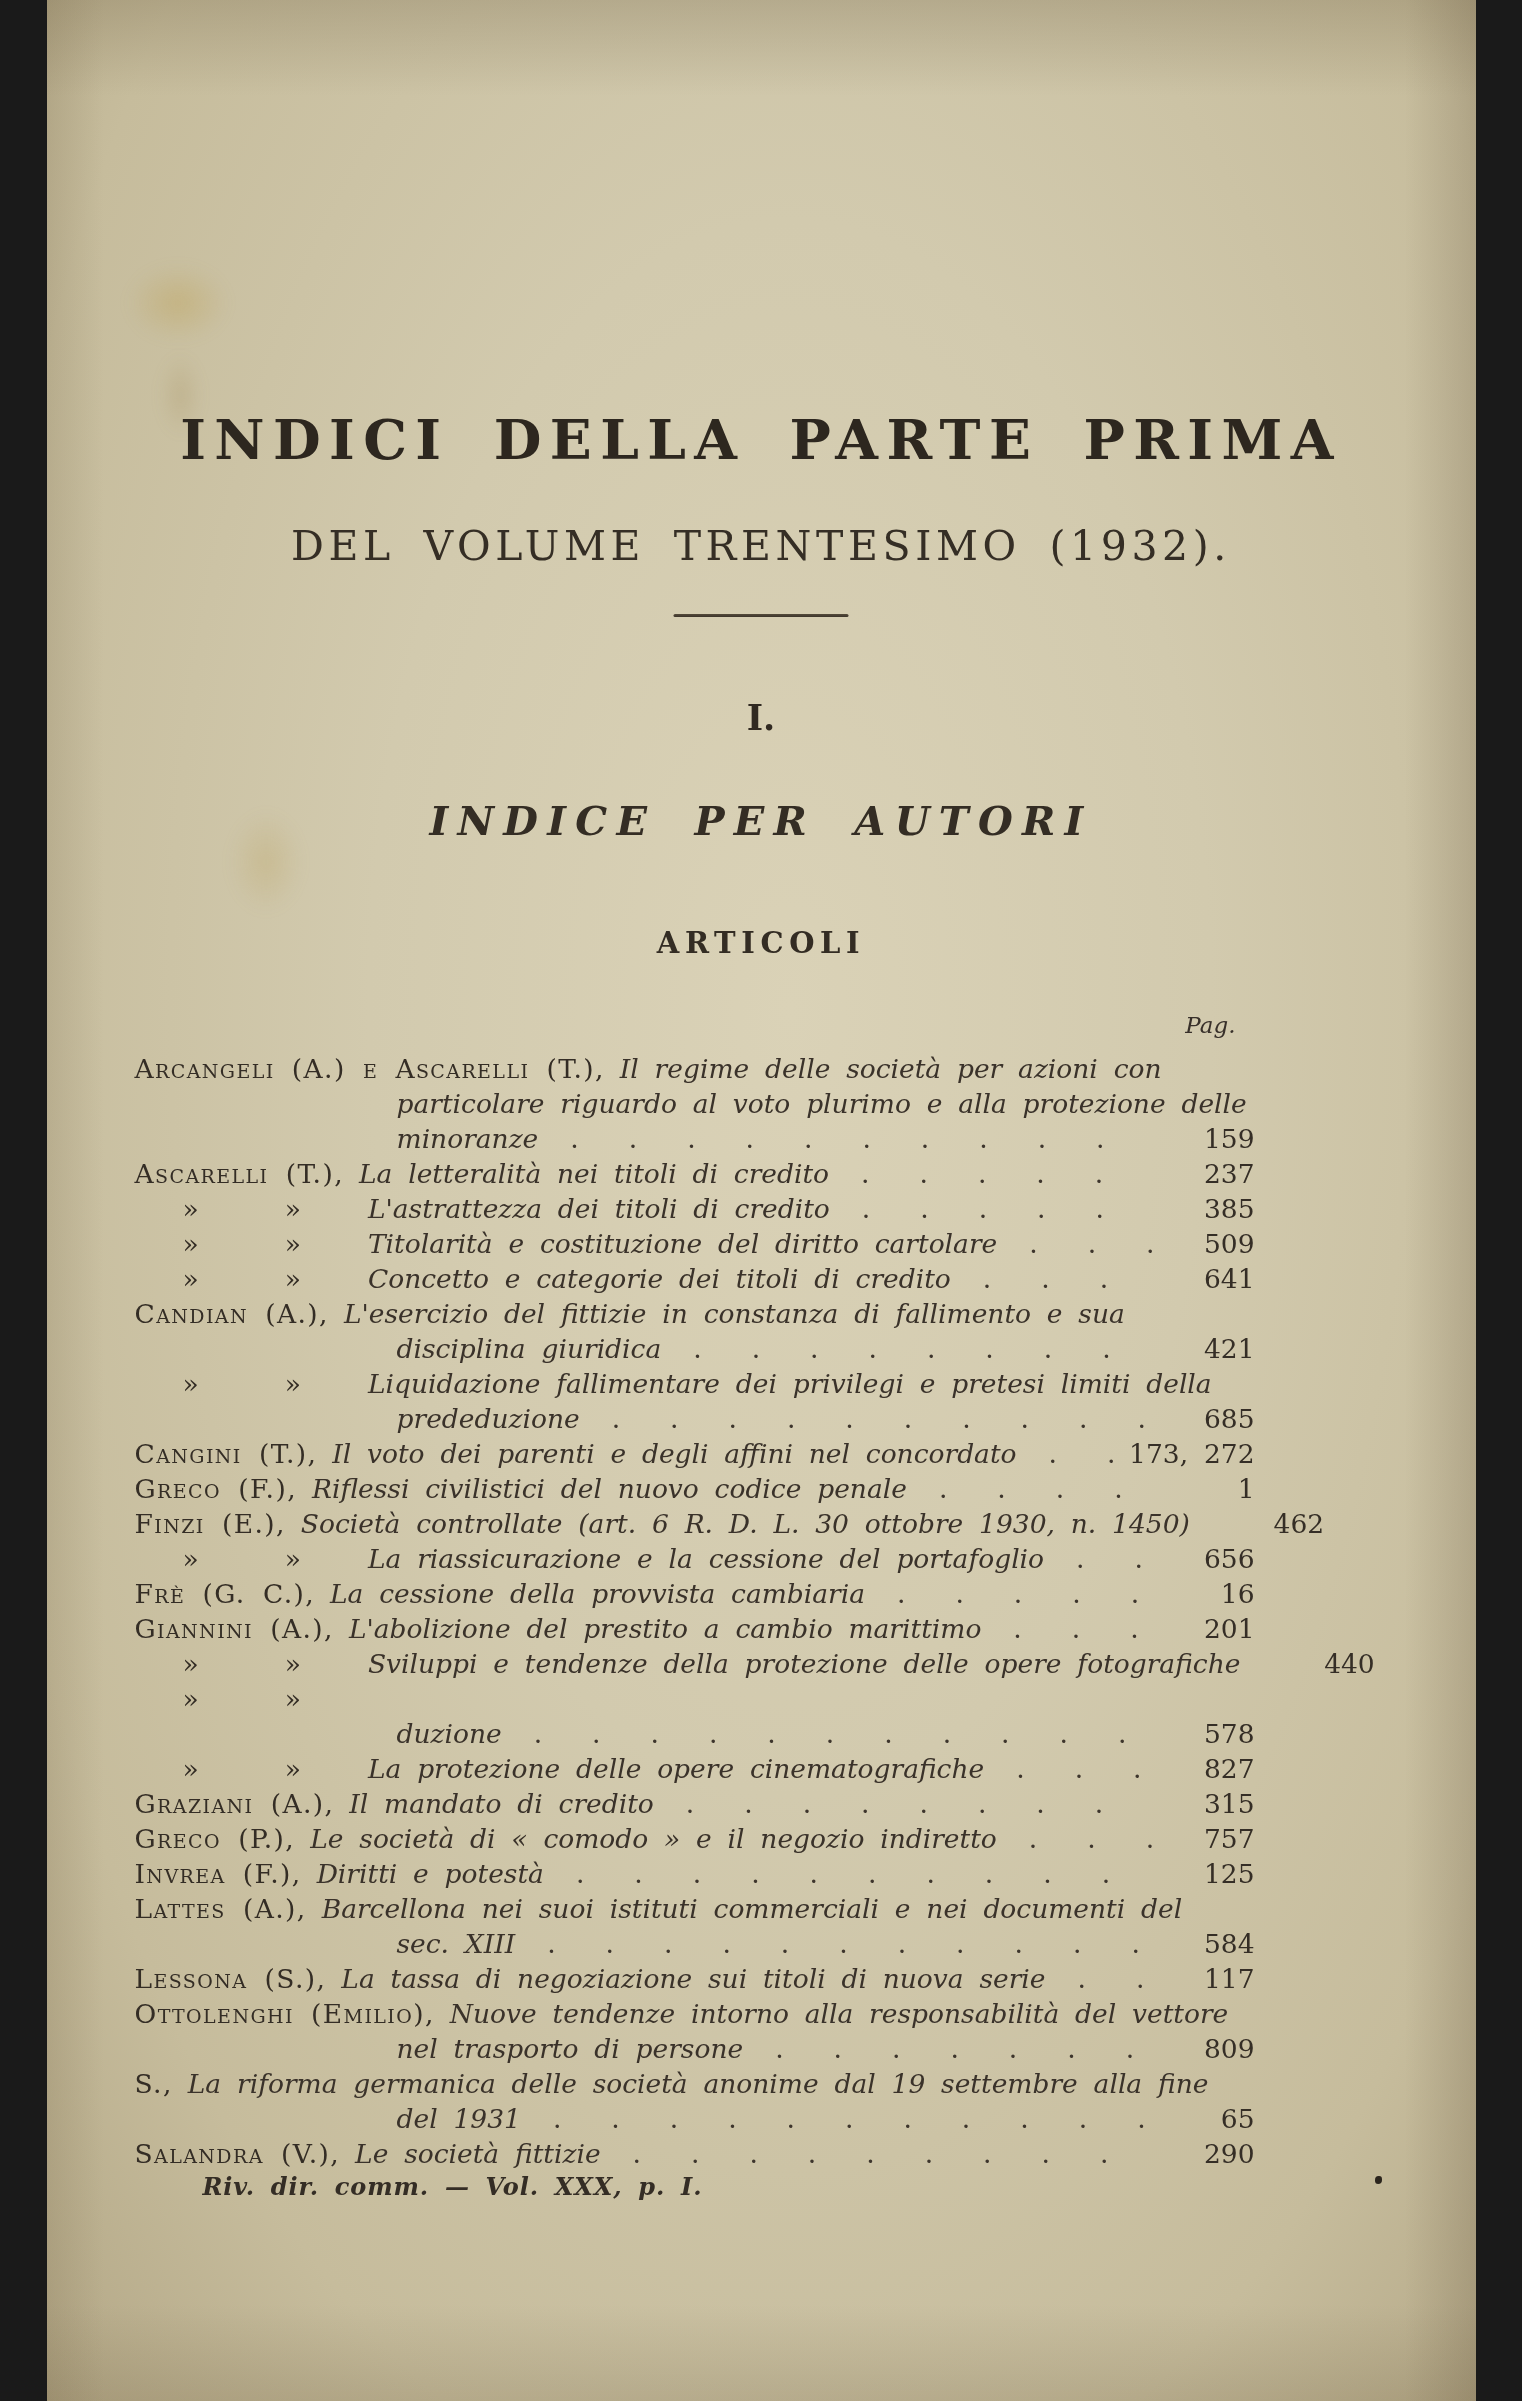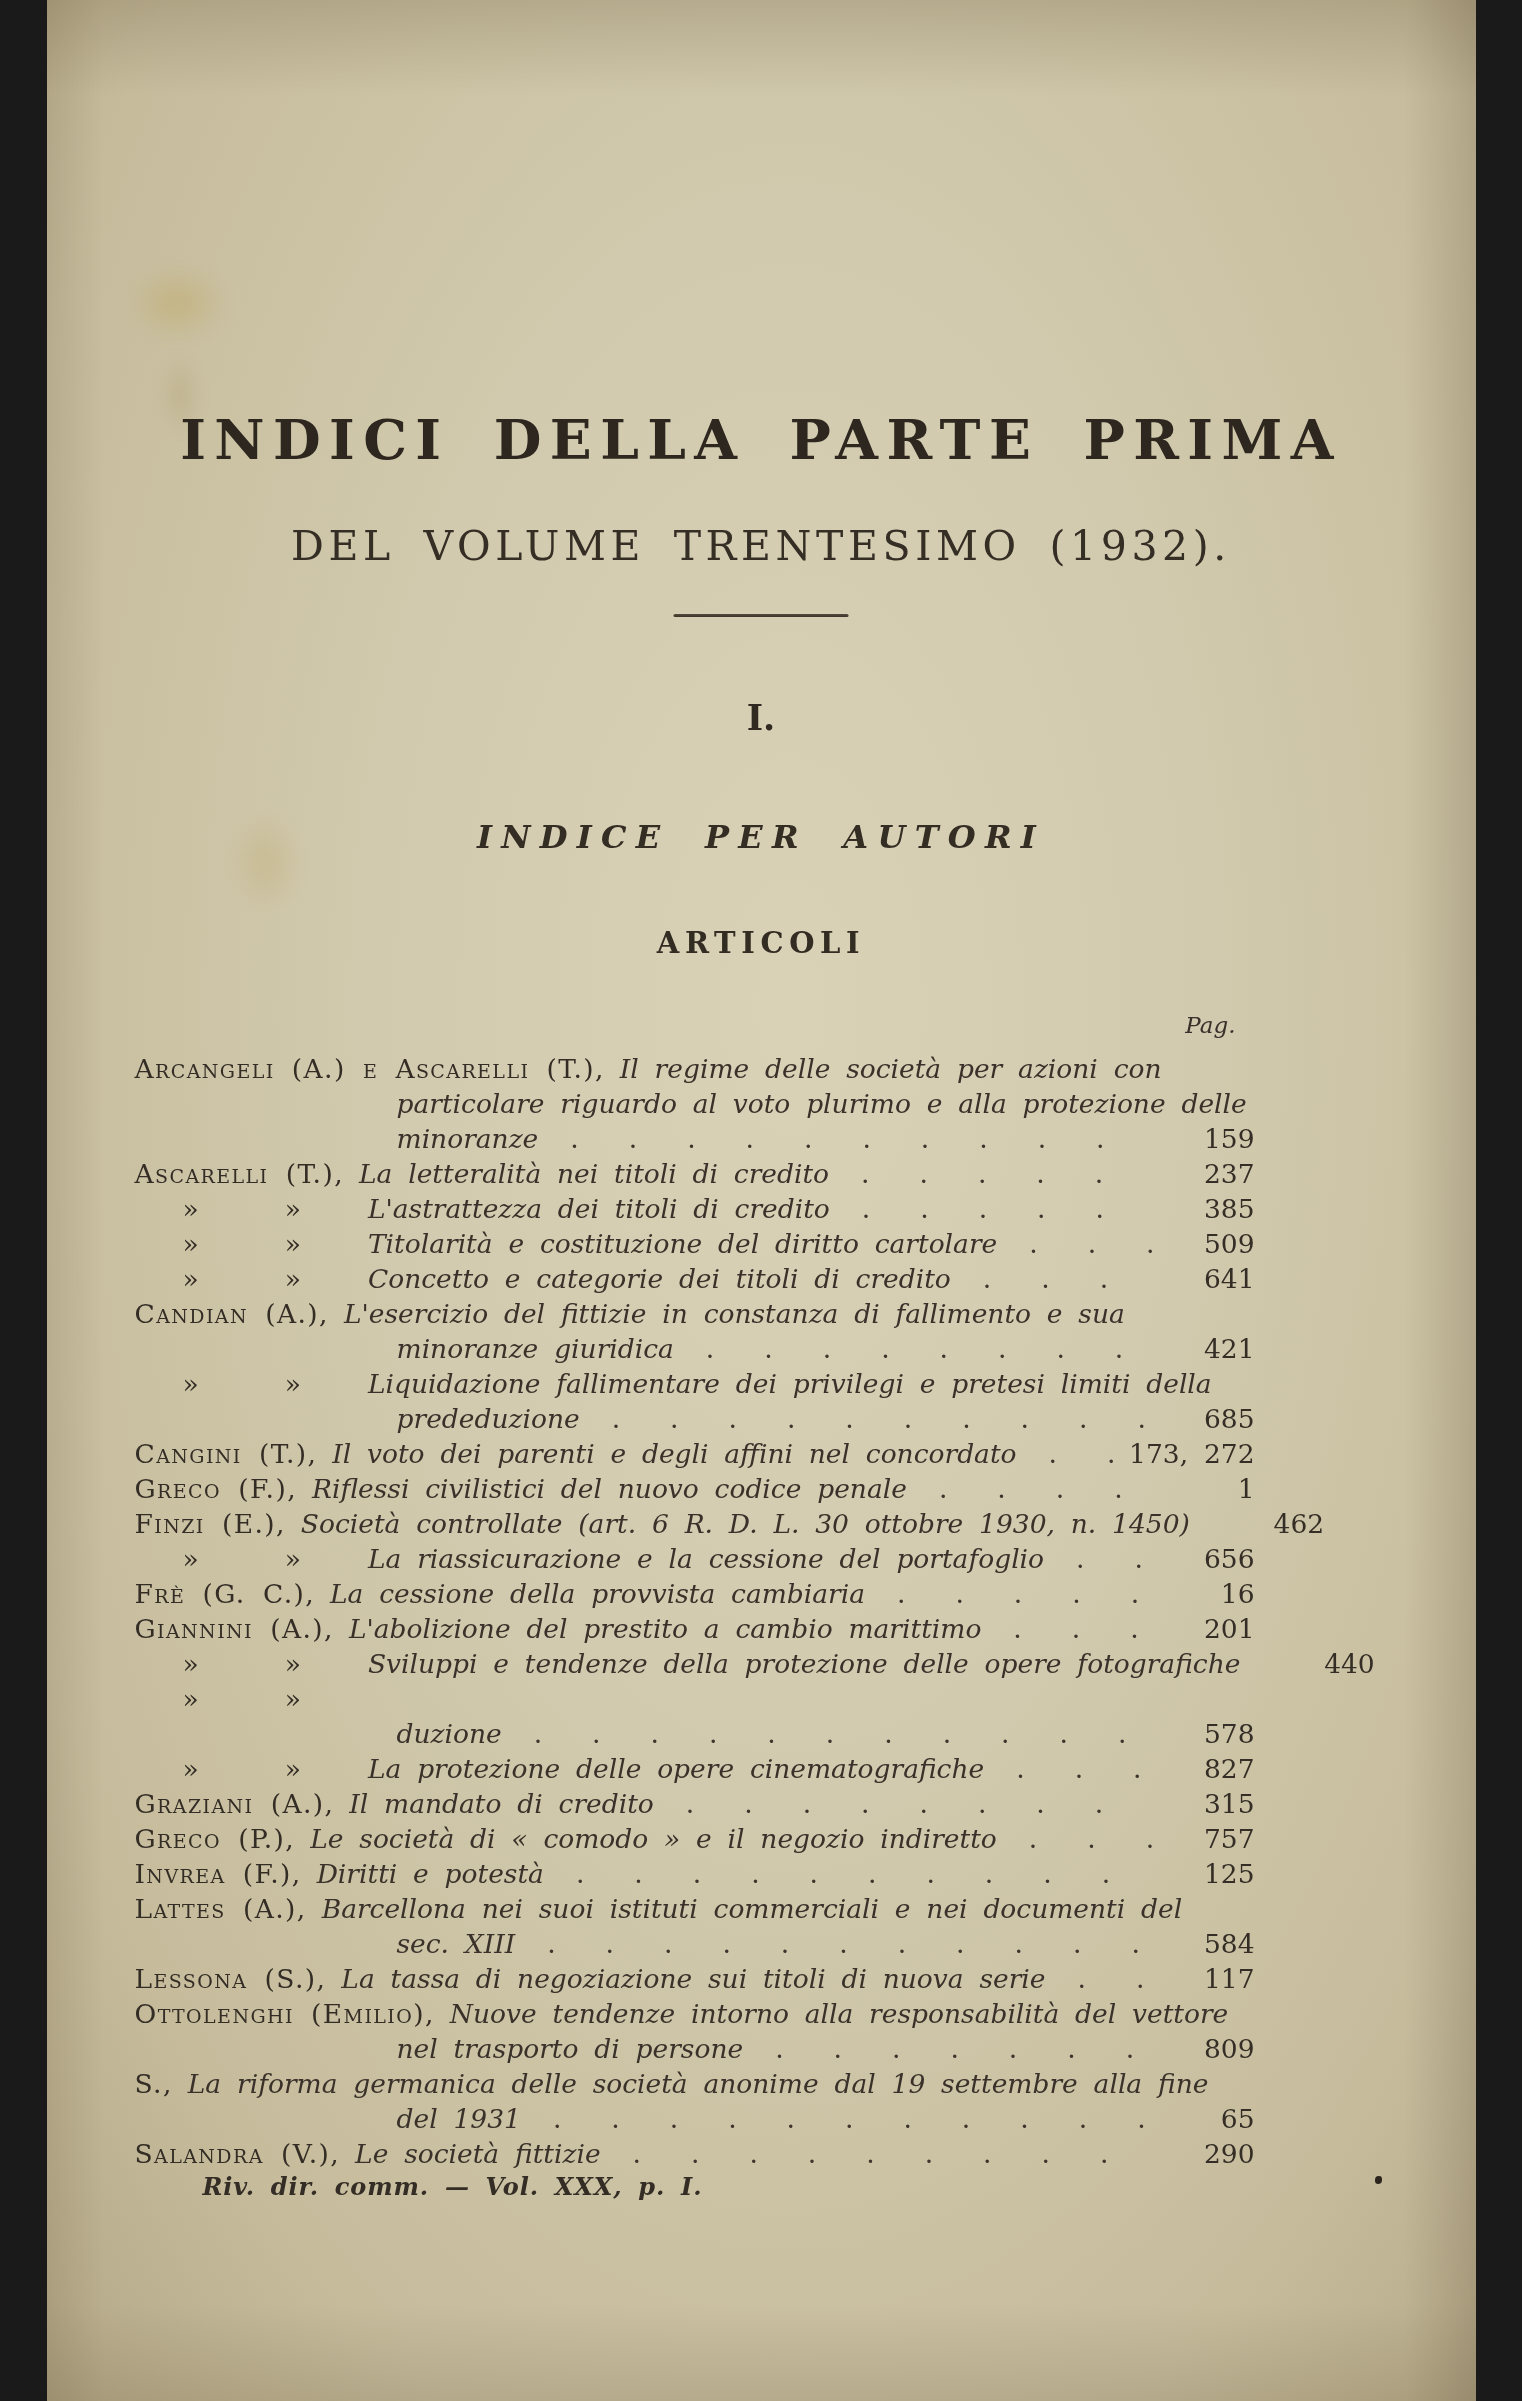--- a/index.html
+++ b/index.html
@@ -23,21 +23,21 @@
   .stain.s1{left:80px;top:264px;width:102px;height:78px;background:radial-gradient(closest-side, rgba(186,152,62,.30), rgba(186,152,62,0));}
   .stain.s2{left:182px;top:811px;width:74px;height:102px;background:radial-gradient(closest-side, rgba(180,150,70,.22), rgba(180,150,70,0));}
   .stain.s3{left:112px;top:353px;width:43px;height:84px;background:radial-gradient(closest-side, rgba(150,120,60,.18), rgba(150,120,60,0));}
 
   .centered{position:absolute;left:0;width:100%;text-align:center;}
   .title{top:407px;font-size:55px;font-weight:700;letter-spacing:8.4px;color:#2d271f;word-spacing:16.7px;}
   .subtitle{top:522px;font-size:41px;font-weight:400;letter-spacing:4.6px;color:#352e25;word-spacing:11px;}
   .rule{position:absolute;top:614px;left:50%;transform:translateX(-50%);width:175px;height:2.8px;
         background:linear-gradient(180deg,#564c3c,#3c342a);border-radius:1.9px;}
   .sec-num{top:697px;font-size:35px;font-weight:700;color:#312a22;}
-  .sec-title{top:818px;font-size:32px;font-weight:700;font-style:italic;letter-spacing:9.3px;color:#342d24;word-spacing:15px;text-align:center;}
+  .sec-title{top:797px;font-size:40px;font-weight:700;font-style:italic;letter-spacing:9.3px;color:#342d24;word-spacing:15px;text-align:center;}
   .subsec{top:926px;font-size:29px;font-weight:700;letter-spacing:5.6px;color:#332c23;}
 
   .pag-head{position:absolute;top:1012px;right:240px;font-size:23px;font-style:italic;color:#38302a;}
 
   .list{position:absolute;left:88px;right:221px;top:1051px;}
   .row{display:flex;align-items:baseline;line-height:35px;height:35px;
        font-size:26.5px;font-style:italic;white-space:nowrap;word-spacing:7.4px;color:#3a322a;}
   .row .author{font-style:normal;font-variant:small-caps;letter-spacing:1.4px;margin-right:15px;color:#342d25;}
   .row.cont{padding-left:262px;}
   .row .d1,.row .d2{font-style:normal;color:#342d25;}
@@ -107,21 +107,21 @@
         <span class="d2">»</span>
         <span class="txt">Concetto e categorie dei titoli di credito</span>
         <span class="dots">........................</span>
         <span class="pg">641</span>
       </div>
       <div class="row entry">
         <span class="author">Candian (A.),</span>
         <span class="txt">L'esercizio del fittizie in constanza di fallimento e sua</span>
       </div>
       <div class="row cont">
-        <span class="txt">minoranze giuridica</span>
+        <span class="txt">disciplina giuridica</span>
         <span class="dots">........................</span>
         <span class="pg">421</span>
       </div>
       <div class="row ditto">
         <span class="d1">»</span>
         <span class="d2">»</span>
         <span class="txt">Liquidazione fallimentare dei privilegi e pretesi limiti della</span>
       </div>
       <div class="row cont">
         <span class="txt">prededuzione</span>

